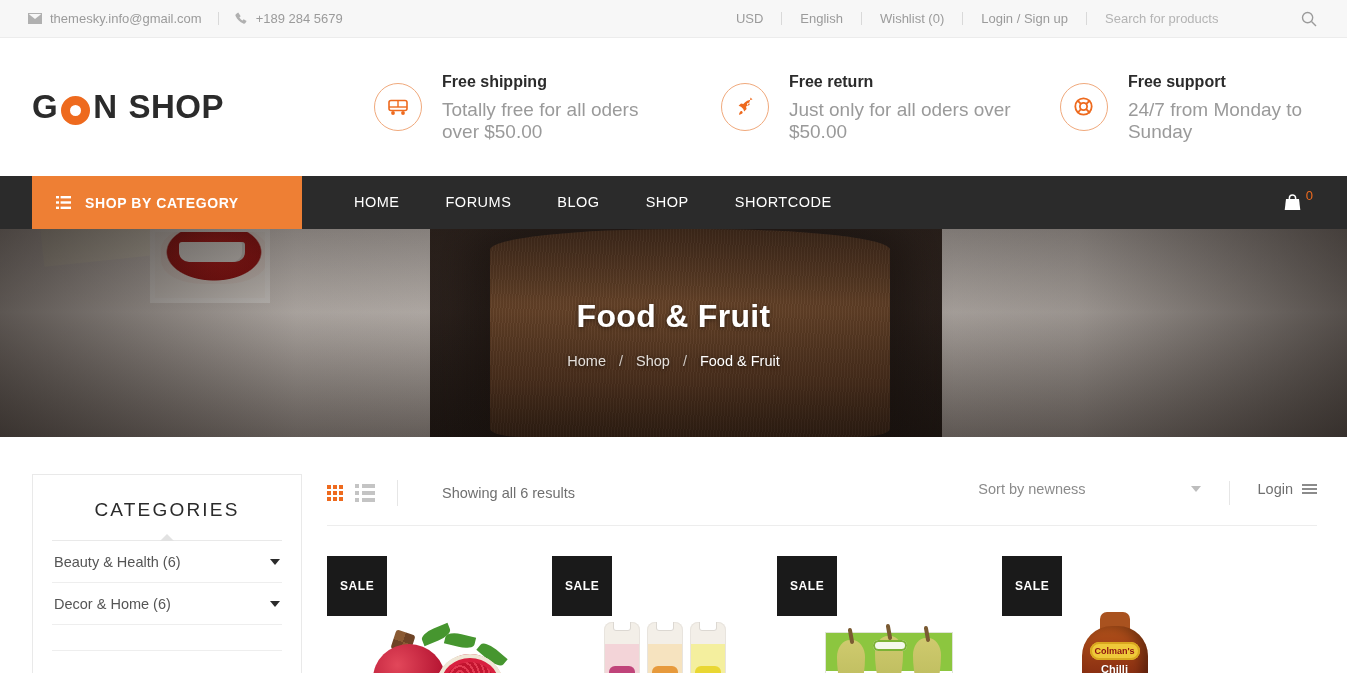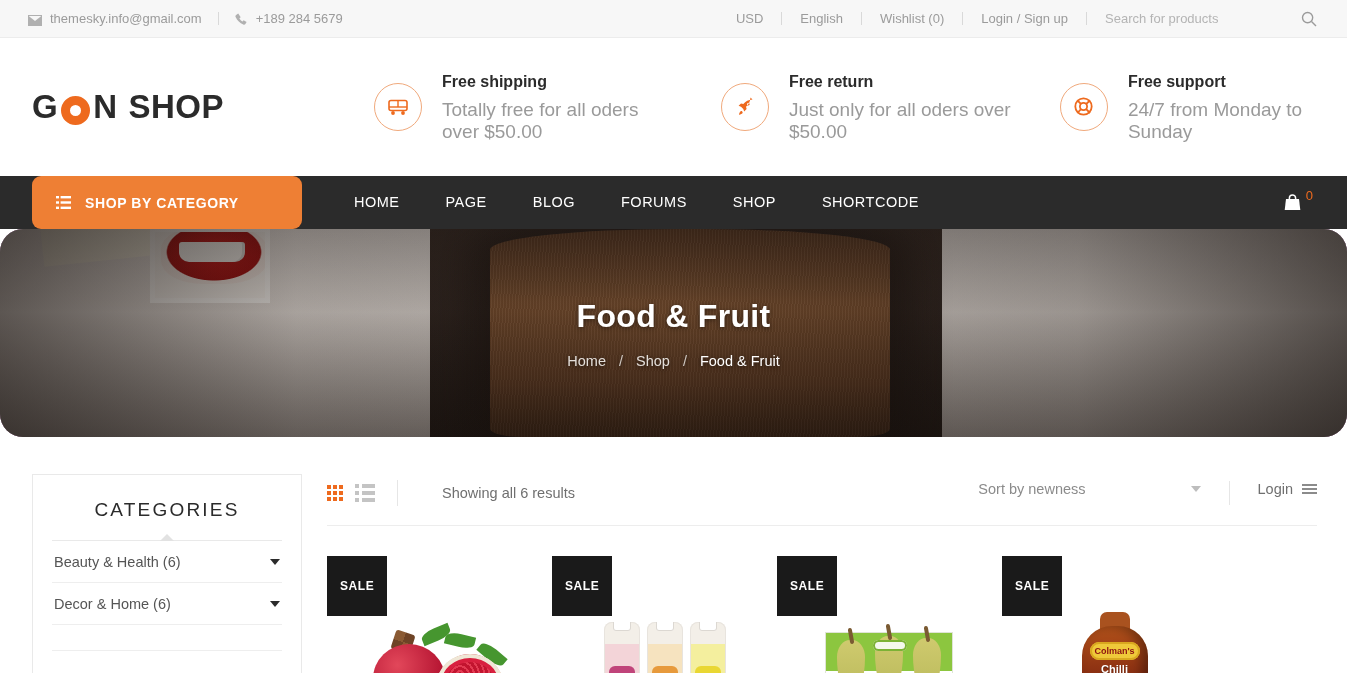--- a/index.html
+++ b/index.html
@@ -11,21 +11,21 @@
     -webkit-font-smoothing:antialiased;
   }
 
   
   .topbar{
     height:38px; background:#f7f7f7; border-bottom:1px solid #ececec;
     display:flex; align-items:center; justify-content:space-between;
     padding:0 30px 0 28px; font-size:13px; color:#9b9b9b;
   }
   .topbar-left{ display:flex; align-items:center; }
-  .tb-item{ display:flex; align-items:flex-end; gap:8px; color:#9b9b9b; white-space:nowrap; }
+  .tb-item{ display:flex; align-items:center; gap:8px; color:#9b9b9b; white-space:nowrap; }
   .tb-sep{ width:1px; height:13px; background:#d9d9d9; margin:0 16px; display:inline-block; }
   .topbar-right{ display:flex; align-items:center; }
   .topbar-right .tb-link{ color:#9b9b9b; cursor:pointer; white-space:nowrap; }
   .topbar-right .tb-sep{ margin:0 18px; }
   .search-wrap{ display:flex; align-items:center; gap:46px; }
   .search-input{
     border:none; background:transparent; outline:none;
     font-family:"Liberation Sans", sans-serif; font-size:13px; color:#9b9b9b; width:150px;
   }
   .search-input::placeholder{ color:#b4b4b4; }
@@ -51,32 +51,32 @@
   .feat-text{ margin-left:20px; }
   .feat-title{ font-size:16px; font-weight:bold; color:#2b2b2b; line-height:1.4; }
   .feat-sub{ font-size:19px; color:#9a9a9a; margin-top:5px; }
   .f1{ margin-left:22px; } .f2{ margin-left:42px; } .f3{ margin-left:48px; }
 
   
   .nav{ height:53px; background:#2b2b2b; display:flex; align-items:stretch; }
   .shopcat{
     width:270px; background:#ee7f34; display:flex; align-items:center; gap:14px;
     padding-left:24px; color:#fff; font-size:14px; font-weight:bold; letter-spacing:.6px;
-    cursor:pointer; margin-left:32px;border-radius:9px;
+    cursor:pointer; margin-left:32px;
   }
   .menu{ display:flex; align-items:center; margin-left:29px; }
   .menu a{
     color:#fff; font-size:14.5px; letter-spacing:.5px; text-decoration:none;
     padding:0 23px; line-height:53px; display:inline-block;
   }
   .cart{ margin-left:auto; margin-right:34px; display:flex; align-items:center; gap:4px; cursor:pointer; }
   .cart-count{ color:#ee6a1e; font-size:13px; position:relative; top:-7px; }
 
   
-  .hero{ height:208px; position:relative; overflow:hidden; background:#701a75;border-radius:23px; }
+  .hero{ height:208px; position:relative; overflow:hidden; background:#701a75; }
   .hero-photo{ position:absolute; inset:0; }
   .wall{ position:absolute; inset:0; background:linear-gradient(180deg,#e9e3de 0%,#ded7d1 55%,#cfc7c1 100%); }
   .wall-dark{ position:absolute; left:430px; top:0; width:512px; height:208px;
     background:linear-gradient(180deg,#3a2e28 0%,#231b17 100%); }
   .hair{
     position:absolute; left:490px; top:0; width:400px; height:208px;
     background:
       repeating-linear-gradient(94deg, rgba(255,255,255,.05) 0 1px, rgba(0,0,0,.06) 1px 3px),
       linear-gradient(180deg,#5a3a24 0%,#7d5231 35%,#6a4226 75%,#4a2e1a 100%);
     border-radius:48% 48% 8% 8% / 10% 10% 4% 4%;
@@ -282,23 +282,22 @@
           <rect y="5.3" width="3" height="2.4"></rect>
           <rect x="4.6" y="5.3" width="10.4" height="2.4"></rect>
           <rect y="10.6" width="3" height="2.4"></rect>
           <rect x="4.6" y="10.6" width="10.4" height="2.4"></rect>
         </g>
       </svg>
     <span>SHOP BY CATEGORY</span>
   </div>
   <div class="menu">
     <a href="#">HOME</a>
-    <a href="#">PAGE</a>
+    <a href="#">FORUMS</a>
     <a href="#">BLOG</a>
-    <a href="#">FORUMS</a>
     <a href="#">SHOP</a>
     <a href="#">SHORTCODE</a>
   </div>
   <div class="cart">
     <svg width="19" height="19" viewBox="0 0 19 19">
         <path fill="#fff" d="M3 6h13l1.3 11H1.7L3 6z"></path>
         <path d="M6.4 7.2V5a3.1 3.1 0 0 1 6.2 0v2.2" fill="none" stroke="#fff" stroke-width="1.5"></path>
       </svg>
     <span class="cart-count">0</span>
   </div>

